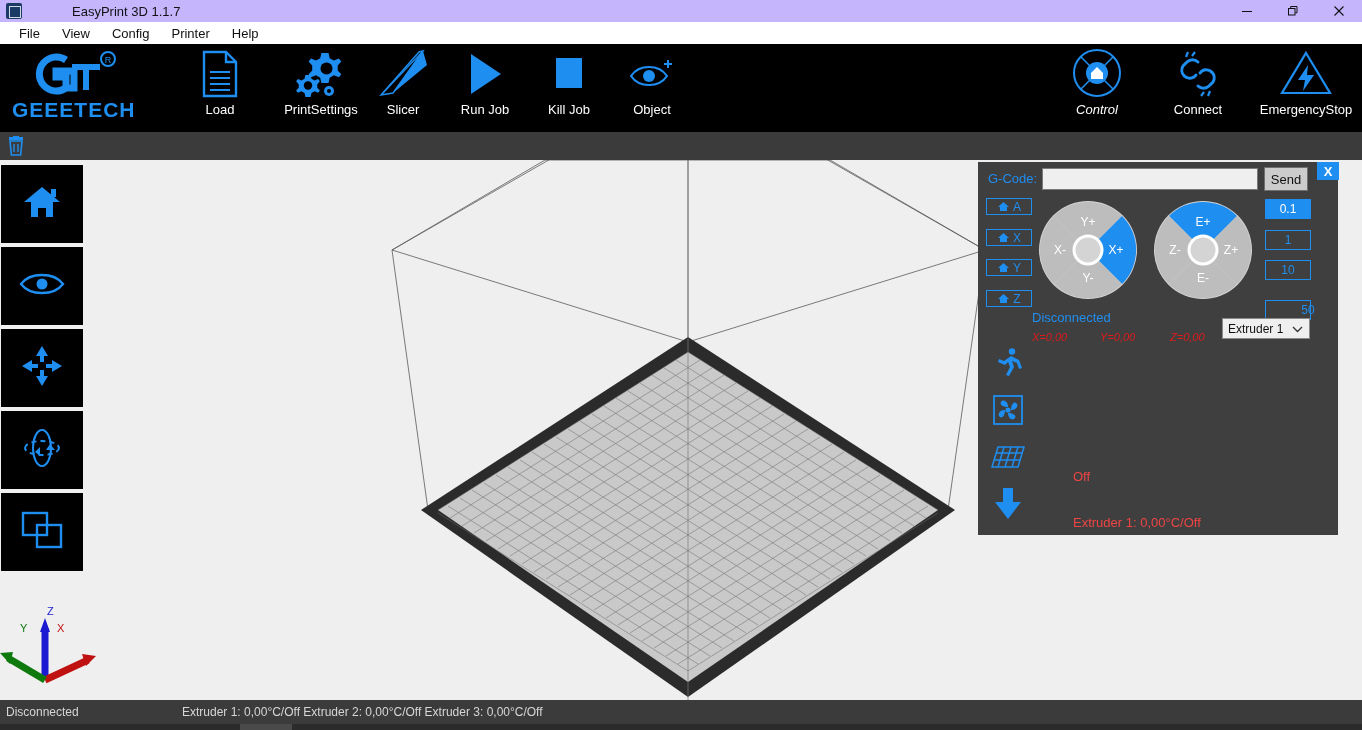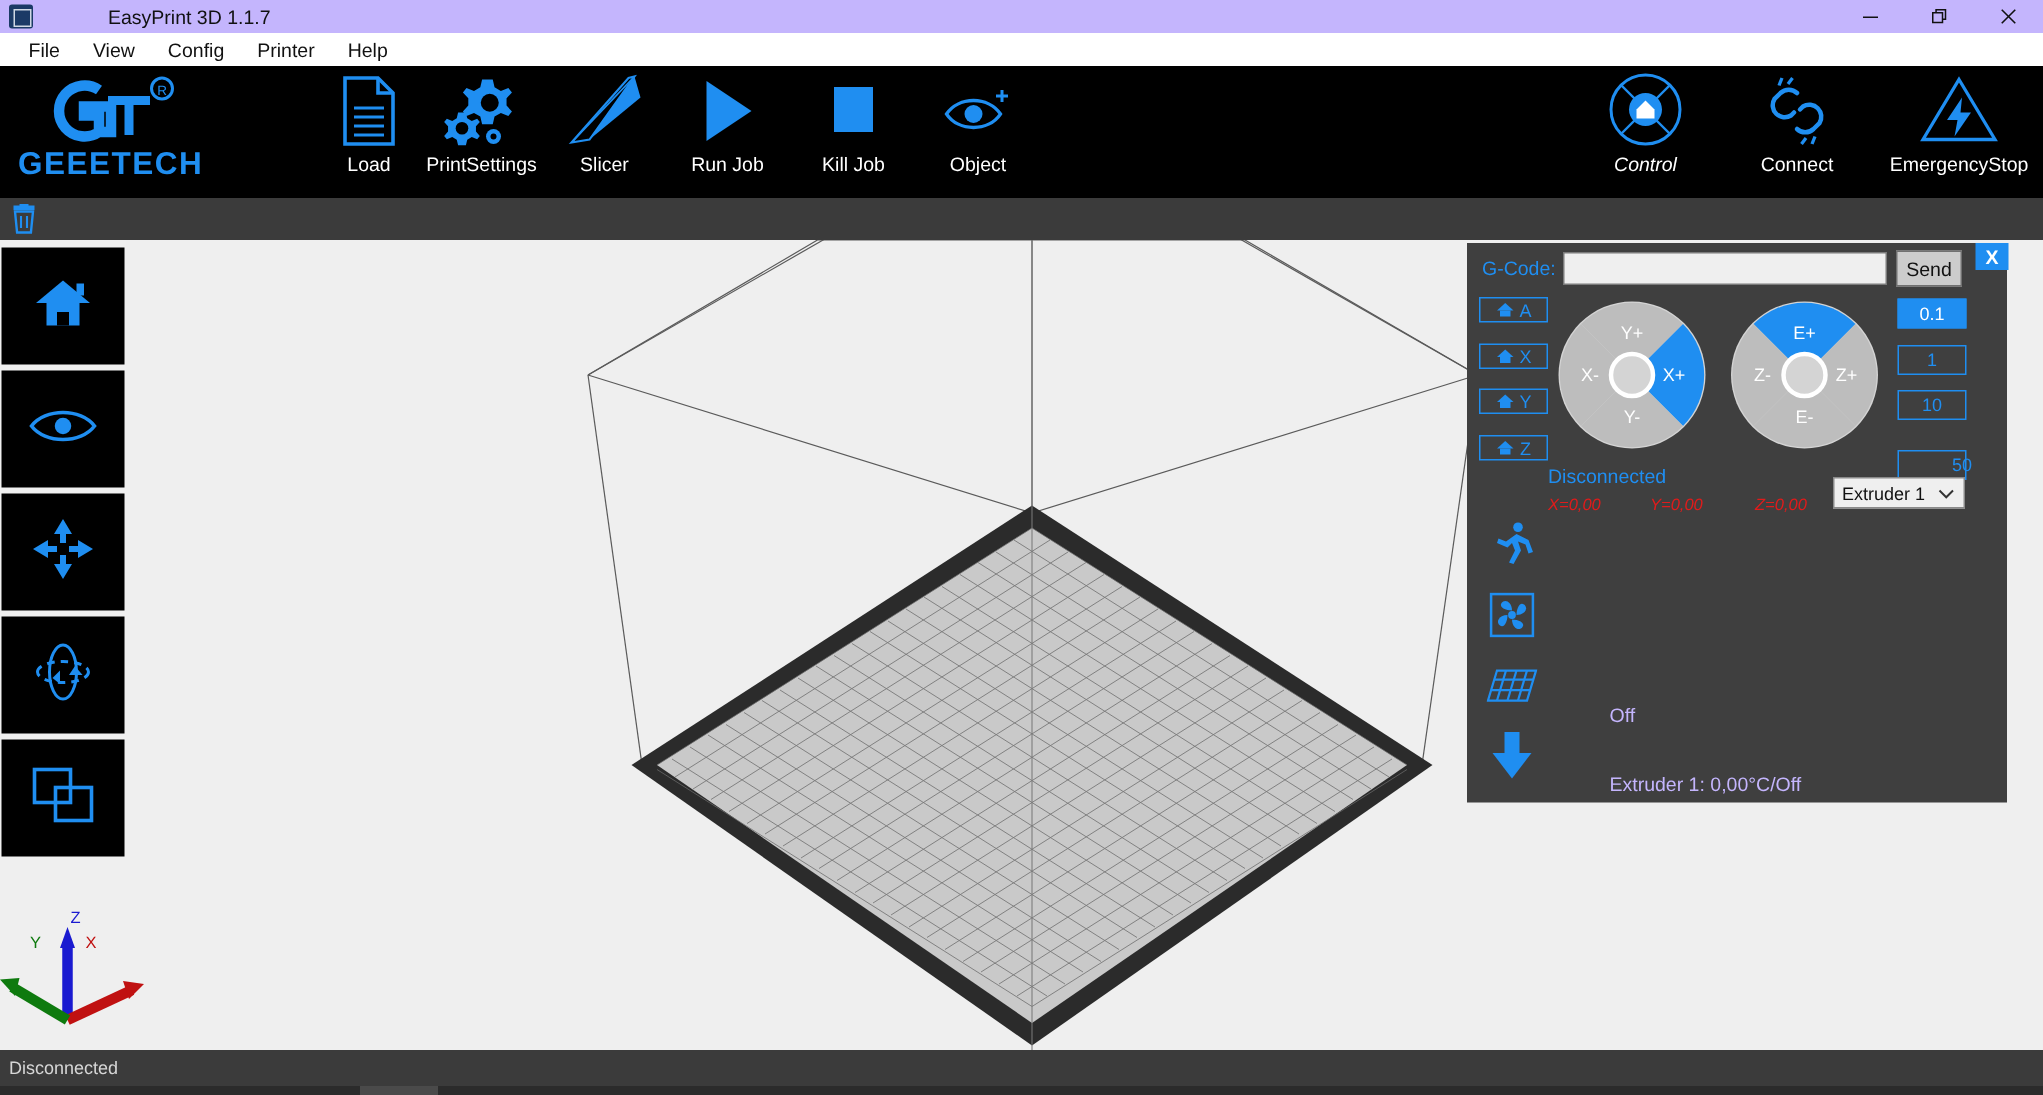--- a/index.html
+++ b/index.html
@@ -133,21 +133,21 @@
   #extruder-select{
     position:absolute; left:1222px; top:318px; width:88px; height:21px;
     background:#efefef; border:1px solid #8a8a8a; font-size:12px; color:#111;
     display:flex; align-items:center; padding-left:5px;text-align:center;
   }
   #extruder-select .chev{ margin-left:auto; margin-right:6px; }
 
   .slider-row{ position:absolute; left:978px; width:360px; height:50px; }
   .srow-icon{ position:absolute; left:12px; top:0px; width:36px; height:34px;
     display:flex; align-items:center; justify-content:center; }
-  .sublabel{ position:absolute; color:#c4b5fd; font-size:13px; }
+  .sublabel{ position:absolute; color:#ef4444; font-size:13px; }
 
   
   #statusbar{
     position:absolute; left:0; top:700px; width:1362px; height:24px;
     background:#3b3b3b; color:#d6d6d6; font-size:12px;
   }
   #sb-left{ position:absolute; left:6px; top:5px; }
   #sb-mid{ position:absolute; left:182px; top:5px; }
   #taskbar{
     position:absolute; left:0; top:724px; width:1362px; height:6px;
@@ -198,21 +198,21 @@
     <svg width="110" height="52" viewBox="0 0 110 52" style="position:absolute;left:8px;top:0;">
       <path d="M46 10 A17 17 0 1 0 46 38 L46 27 L36 27 L36 21 L54 21 L54 38 L44 38" fill="none" stroke="#1f8ef1" stroke-width="7"></path>
       <rect x="52" y="14" width="28" height="6" fill="#1f8ef1"></rect>
       <rect x="63" y="14" width="6" height="26" fill="#1f8ef1"></rect>
       <circle cx="88" cy="9" r="7" fill="none" stroke="#1f8ef1" stroke-width="2"></circle>
       <text x="88" y="13" font-size="9" fill="#1f8ef1" text-anchor="middle" font-family="Liberation Sans, sans-serif">R</text>
     </svg>
     <div class="logo-word">GEEETECH</div>
   </div>
 
-  <div class="tool" style="left:198px;">
+  <div class="tool" style="left:172px;">
     <div class="ticon">
       <svg width="40" height="48" viewBox="0 0 40 48">
         <path d="M4 2 L26 2 L36 12 L36 46 L4 46 Z" fill="none" stroke="#1f8ef1" stroke-width="2.4"></path>
         <path d="M26 2 L26 12 L36 12" fill="none" stroke="#1f8ef1" stroke-width="2.4"></path>
         <line x1="10" y1="22" x2="30" y2="22" stroke="#1f8ef1" stroke-width="2"></line>
         <line x1="10" y1="28" x2="30" y2="28" stroke="#1f8ef1" stroke-width="2"></line>
         <line x1="10" y1="34" x2="30" y2="34" stroke="#1f8ef1" stroke-width="2"></line>
         <line x1="10" y1="40" x2="30" y2="40" stroke="#1f8ef1" stroke-width="2"></line>
       </svg>
     </div>
@@ -603,16 +603,17 @@
       <rect x="9" y="1" width="10" height="18" fill="#1f8ef1"></rect>
       <polygon points="14,32 1,15 27,15" fill="#1f8ef1"></polygon>
     </svg>
   </div>
 
 </div>
 <div class="sublabel" style="left:1073px;top:515px;">Extruder 1: 0,00°C/Off</div>
 
 <div id="statusbar">
   <div id="sb-left">Disconnected</div>
+  <div id="sb-mid">Extruder 1: 0,00°C/Off Extruder 2: 0,00°C/Off Extruder 3: 0,00°C/Off</div>
 </div>
 <div id="taskbar">
   <div class="tb-hl"></div>
 </div>
 
 </body></html>

